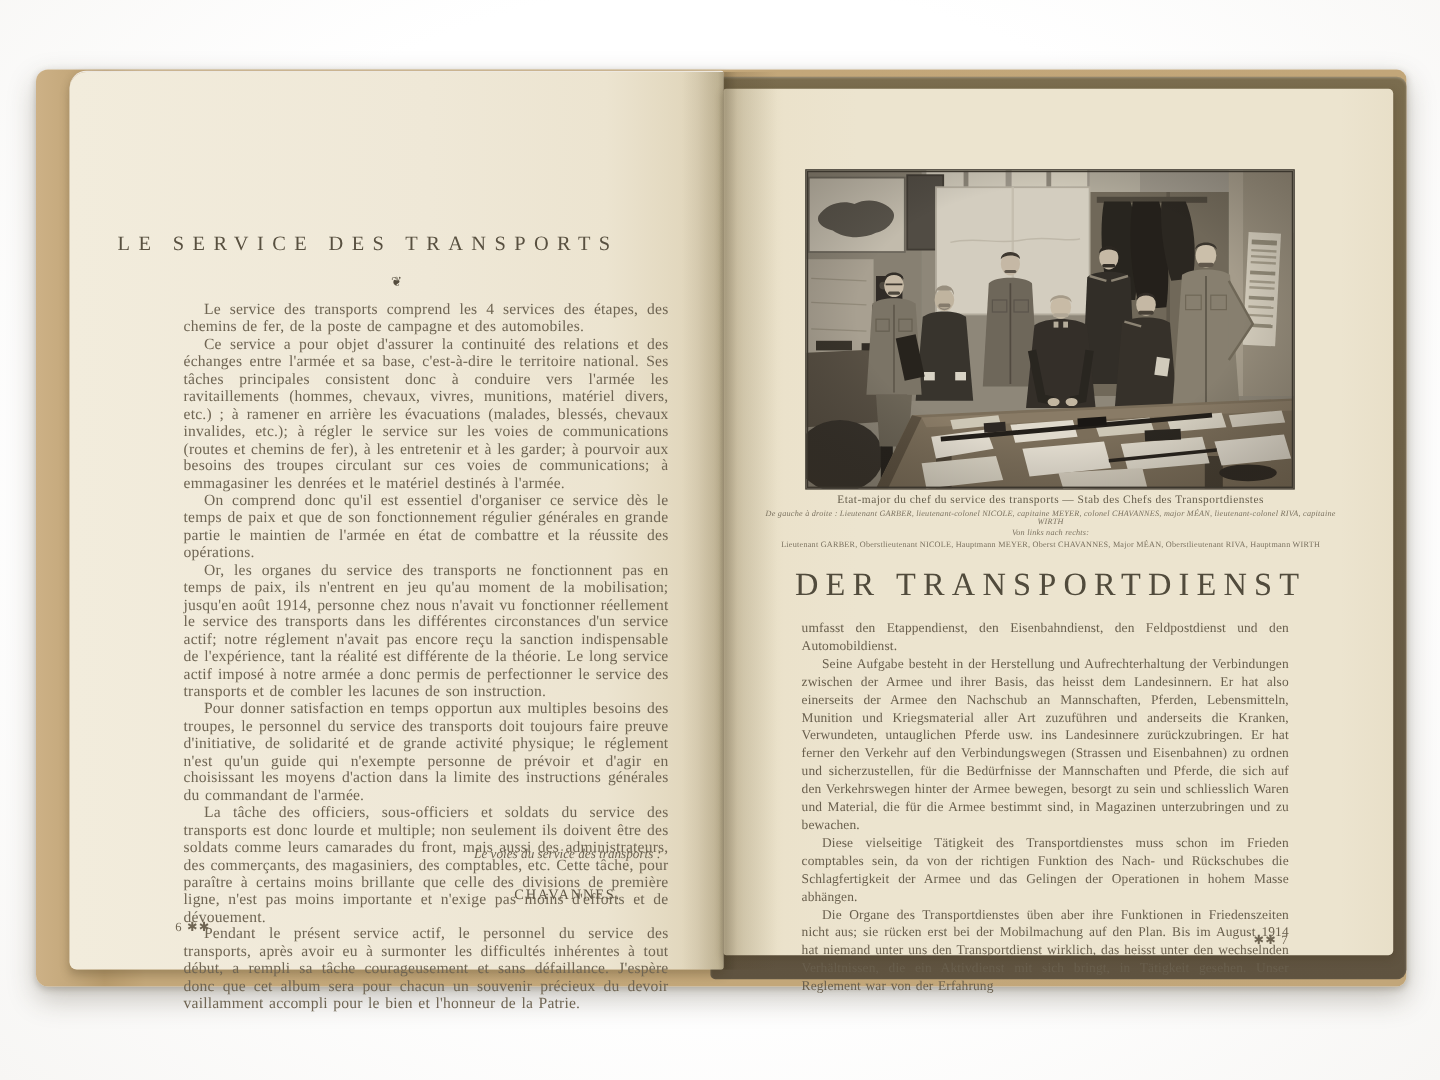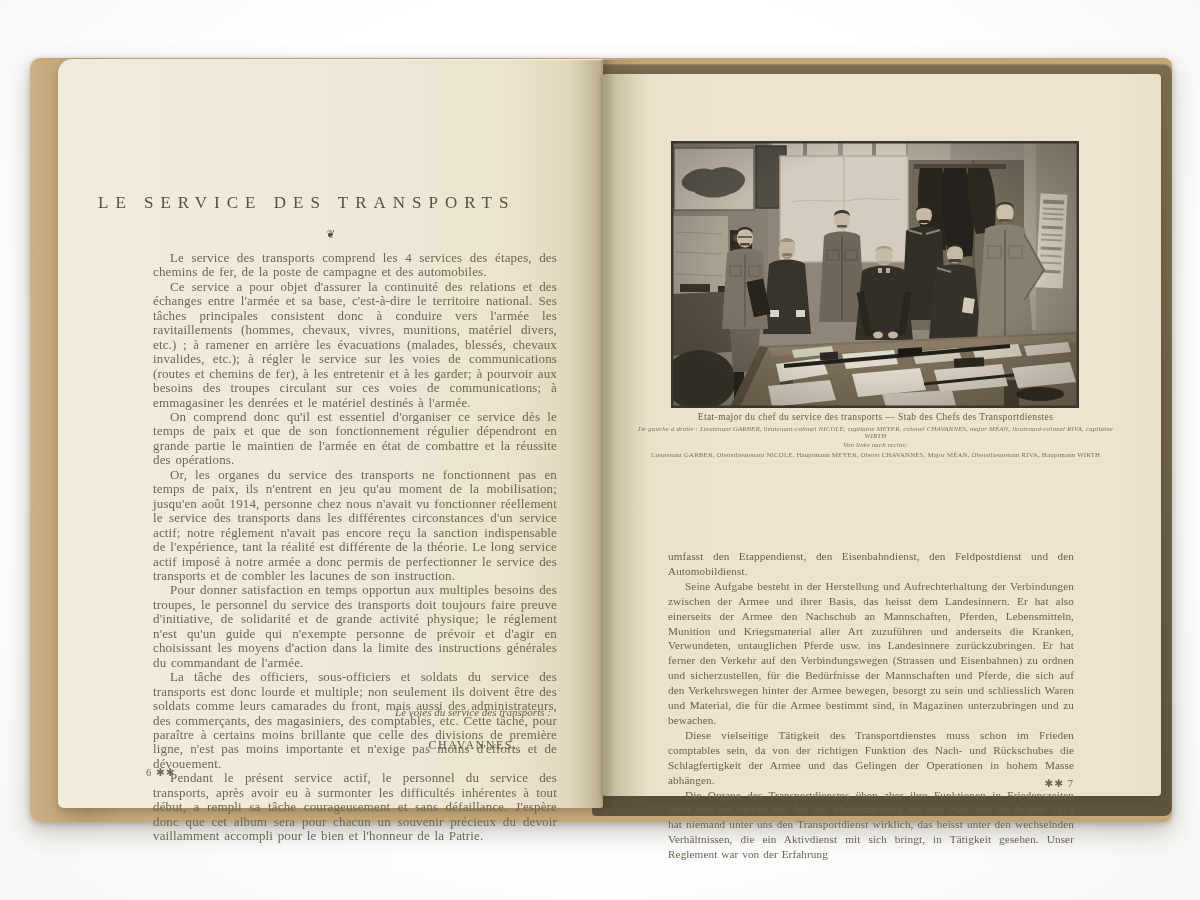--- a/index.html
+++ b/index.html
@@ -53,36 +53,36 @@
   .caption { position:absolute; left:35px; top:338px; width:475px; text-align:center; color:#6d6452; }
   .cap-main { font-size:9.5px; font-weight:normal; letter-spacing:.4px; color:#655d4b; }
   .cap-sub  { font-size:6.8px; margin-top:2.5px; letter-spacing:.2px; color:#7b7260; }
   .cap-it   { font-style:italic; }
   .rp-title { position:absolute; left:40px; top:398px; width:465px; text-align:center;
               font-size:27px; letter-spacing:6px; font-weight:400; color:#514b3c; white-space:nowrap; }
   .rp-body  { position:absolute; left:65px; top:443px; width:406px;
               font-size:11.2px; line-height:14.9px; text-align:justify;
               letter-spacing:.1px; word-spacing:1px; color:#695f4d; }
   .rp-body p { text-indent:17px; }
-  .rp-body p.noindent { text-indent:0;margin-top:32px; }
+  .rp-body p.noindent { text-indent:0; }
 </style>
 </head>
 <body>
 
 <div class="scene">
   <div class="cover"></div>
   <div class="cover-dark"></div>
 
   <div class="page page-left">
     <div class="lp-title">LE SERVICE DES TRANSPORTS</div>
     <div class="lp-orn">❦</div>
     <div class="lp-body">
       <p>Le service des transports comprend les 4 services des étapes, des chemins de fer, de la poste de campagne et des automobiles.</p>
       <p>Ce service a pour objet d'assurer la continuité des relations et des échanges entre l'armée et sa base, c'est-à-dire le territoire national. Ses tâches principales consistent donc à conduire vers l'armée les ravitaillements (hommes, chevaux, vivres, munitions, matériel divers, etc.) ; à ramener en arrière les évacuations (malades, blessés, chevaux invalides, etc.); à régler le service sur les voies de communications (routes et chemins de fer), à les entretenir et à les garder; à pourvoir aux besoins des troupes circulant sur ces voies de communications; à emmagasiner les denrées et le matériel destinés à l'armée.</p>
-      <p>On comprend donc qu'il est essentiel d'organiser ce service dès le temps de paix et que de son fonctionnement régulier dépendront en grande partie le maintien de l'armée en état de combattre et la réussite des opérations.</p>
+      <p>On comprend donc qu'il est essentiel d'organiser ce service dès le temps de paix et que de son fonctionnement régulier générales en grande partie le maintien de l'armée en état de combattre et la réussite des opérations.</p>
       <p>Or, les organes du service des transports ne fonctionnent pas en temps de paix, ils n'entrent en jeu qu'au moment de la mobilisation; jusqu'en août 1914, personne chez nous n'avait vu fonctionner réellement le service des transports dans les différentes circonstances d'un service actif; notre réglement n'avait pas encore reçu la sanction indispensable de l'expérience, tant la réalité est différente de la théorie. Le long service actif imposé à notre armée a donc permis de perfectionner le service des transports et de combler les lacunes de son instruction.</p>
       <p>Pour donner satisfaction en temps opportun aux multiples besoins des troupes, le personnel du service des transports doit toujours faire preuve d'initiative, de solidarité et de grande activité physique; le réglement n'est qu'un guide qui n'exempte personne de prévoir et d'agir en choisissant les moyens d'action dans la limite des instructions générales du commandant de l'armée.</p>
       <p>La tâche des officiers, sous-officiers et soldats du service des transports est donc lourde et multiple; non seulement ils doivent être des soldats comme leurs camarades du front, mais aussi des administrateurs, des commerçants, des magasiniers, des comptables, etc. Cette tâche, pour paraître à certains moins brillante que celle des divisions de première ligne, n'est pas moins importante et n'exige pas moins d'efforts et de dévouement.</p>
       <p>Pendant le présent service actif, le personnel du service des transports, après avoir eu à surmonter les difficultés inhérentes à tout début, a rempli sa tâche courageusement et sans défaillance. J'espère donc que cet album sera pour chacun un souvenir précieux du devoir vaillamment accompli pour le bien et l'honneur de la Patrie.</p>
     </div>
     <div class="lp-sign">
       <div class="role">Le voies du service des transports :</div>
       <div class="name">CHAVANNES.</div>
     </div>
     <div class="pagenum pn-left">6 ✱✱</div>
@@ -278,20 +278,21 @@
       </svg>
     </figure>
 
     <div class="caption">
       <div class="cap-main">Etat-major du chef du service des transports — Stab des Chefs des Transportdienstes</div>
       <div class="cap-sub cap-it">De gauche à droite : Lieutenant GARBER, lieutenant-colonel NICOLE, capitaine MEYER, colonel CHAVANNES, major MÉAN, lieutenant-colonel RIVA, capitaine WIRTH</div>
       <div class="cap-sub cap-it">Von links nach rechts:</div>
       <div class="cap-sub">Lieutenant GARBER, Oberstlieutenant NICOLE, Hauptmann MEYER, Oberst CHAVANNES, Major MÉAN, Oberstlieutenant RIVA, Hauptmann WIRTH</div>
     </div>
 
+    <div class="rp-title">DER TRANSPORTDIENST</div>
 
     <div class="rp-body">
       <p class="noindent">umfasst den Etappendienst, den Eisenbahndienst, den Feldpostdienst und den Automobildienst.</p>
       <p>Seine Aufgabe besteht in der Herstellung und Aufrechterhaltung der Verbindungen zwischen der Armee und ihrer Basis, das heisst dem Landesinnern. Er hat also einerseits der Armee den Nachschub an Mannschaften, Pferden, Lebensmitteln, Munition und Kriegsmaterial aller Art zuzuführen und anderseits die Kranken, Verwundeten, untauglichen Pferde usw. ins Landesinnere zurückzubringen. Er hat ferner den Verkehr auf den Verbindungswegen (Strassen und Eisenbahnen) zu ordnen und sicherzustellen, für die Bedürfnisse der Mannschaften und Pferde, die sich auf den Verkehrswegen hinter der Armee bewegen, besorgt zu sein und schliesslich Waren und Material, die für die Armee bestimmt sind, in Magazinen unterzubringen und zu bewachen.</p>
       <p>Diese vielseitige Tätigkeit des Transportdienstes muss schon im Frieden comptables sein, da von der richtigen Funktion des Nach- und Rückschubes die Schlagfertigkeit der Armee und das Gelingen der Operationen in hohem Masse abhängen.</p>
       <p>Die Organe des Transportdienstes üben aber ihre Funktionen in Friedenszeiten nicht aus; sie rücken erst bei der Mobilmachung auf den Plan. Bis im August 1914 hat niemand unter uns den Transportdienst wirklich, das heisst unter den wechselnden Verhältnissen, die ein Aktivdienst mit sich bringt, in Tätigkeit gesehen. Unser Reglement war von der Erfahrung</p>
     </div>
 
     <div class="pagenum pn-right">✱✱ 7</div>
   </div>

